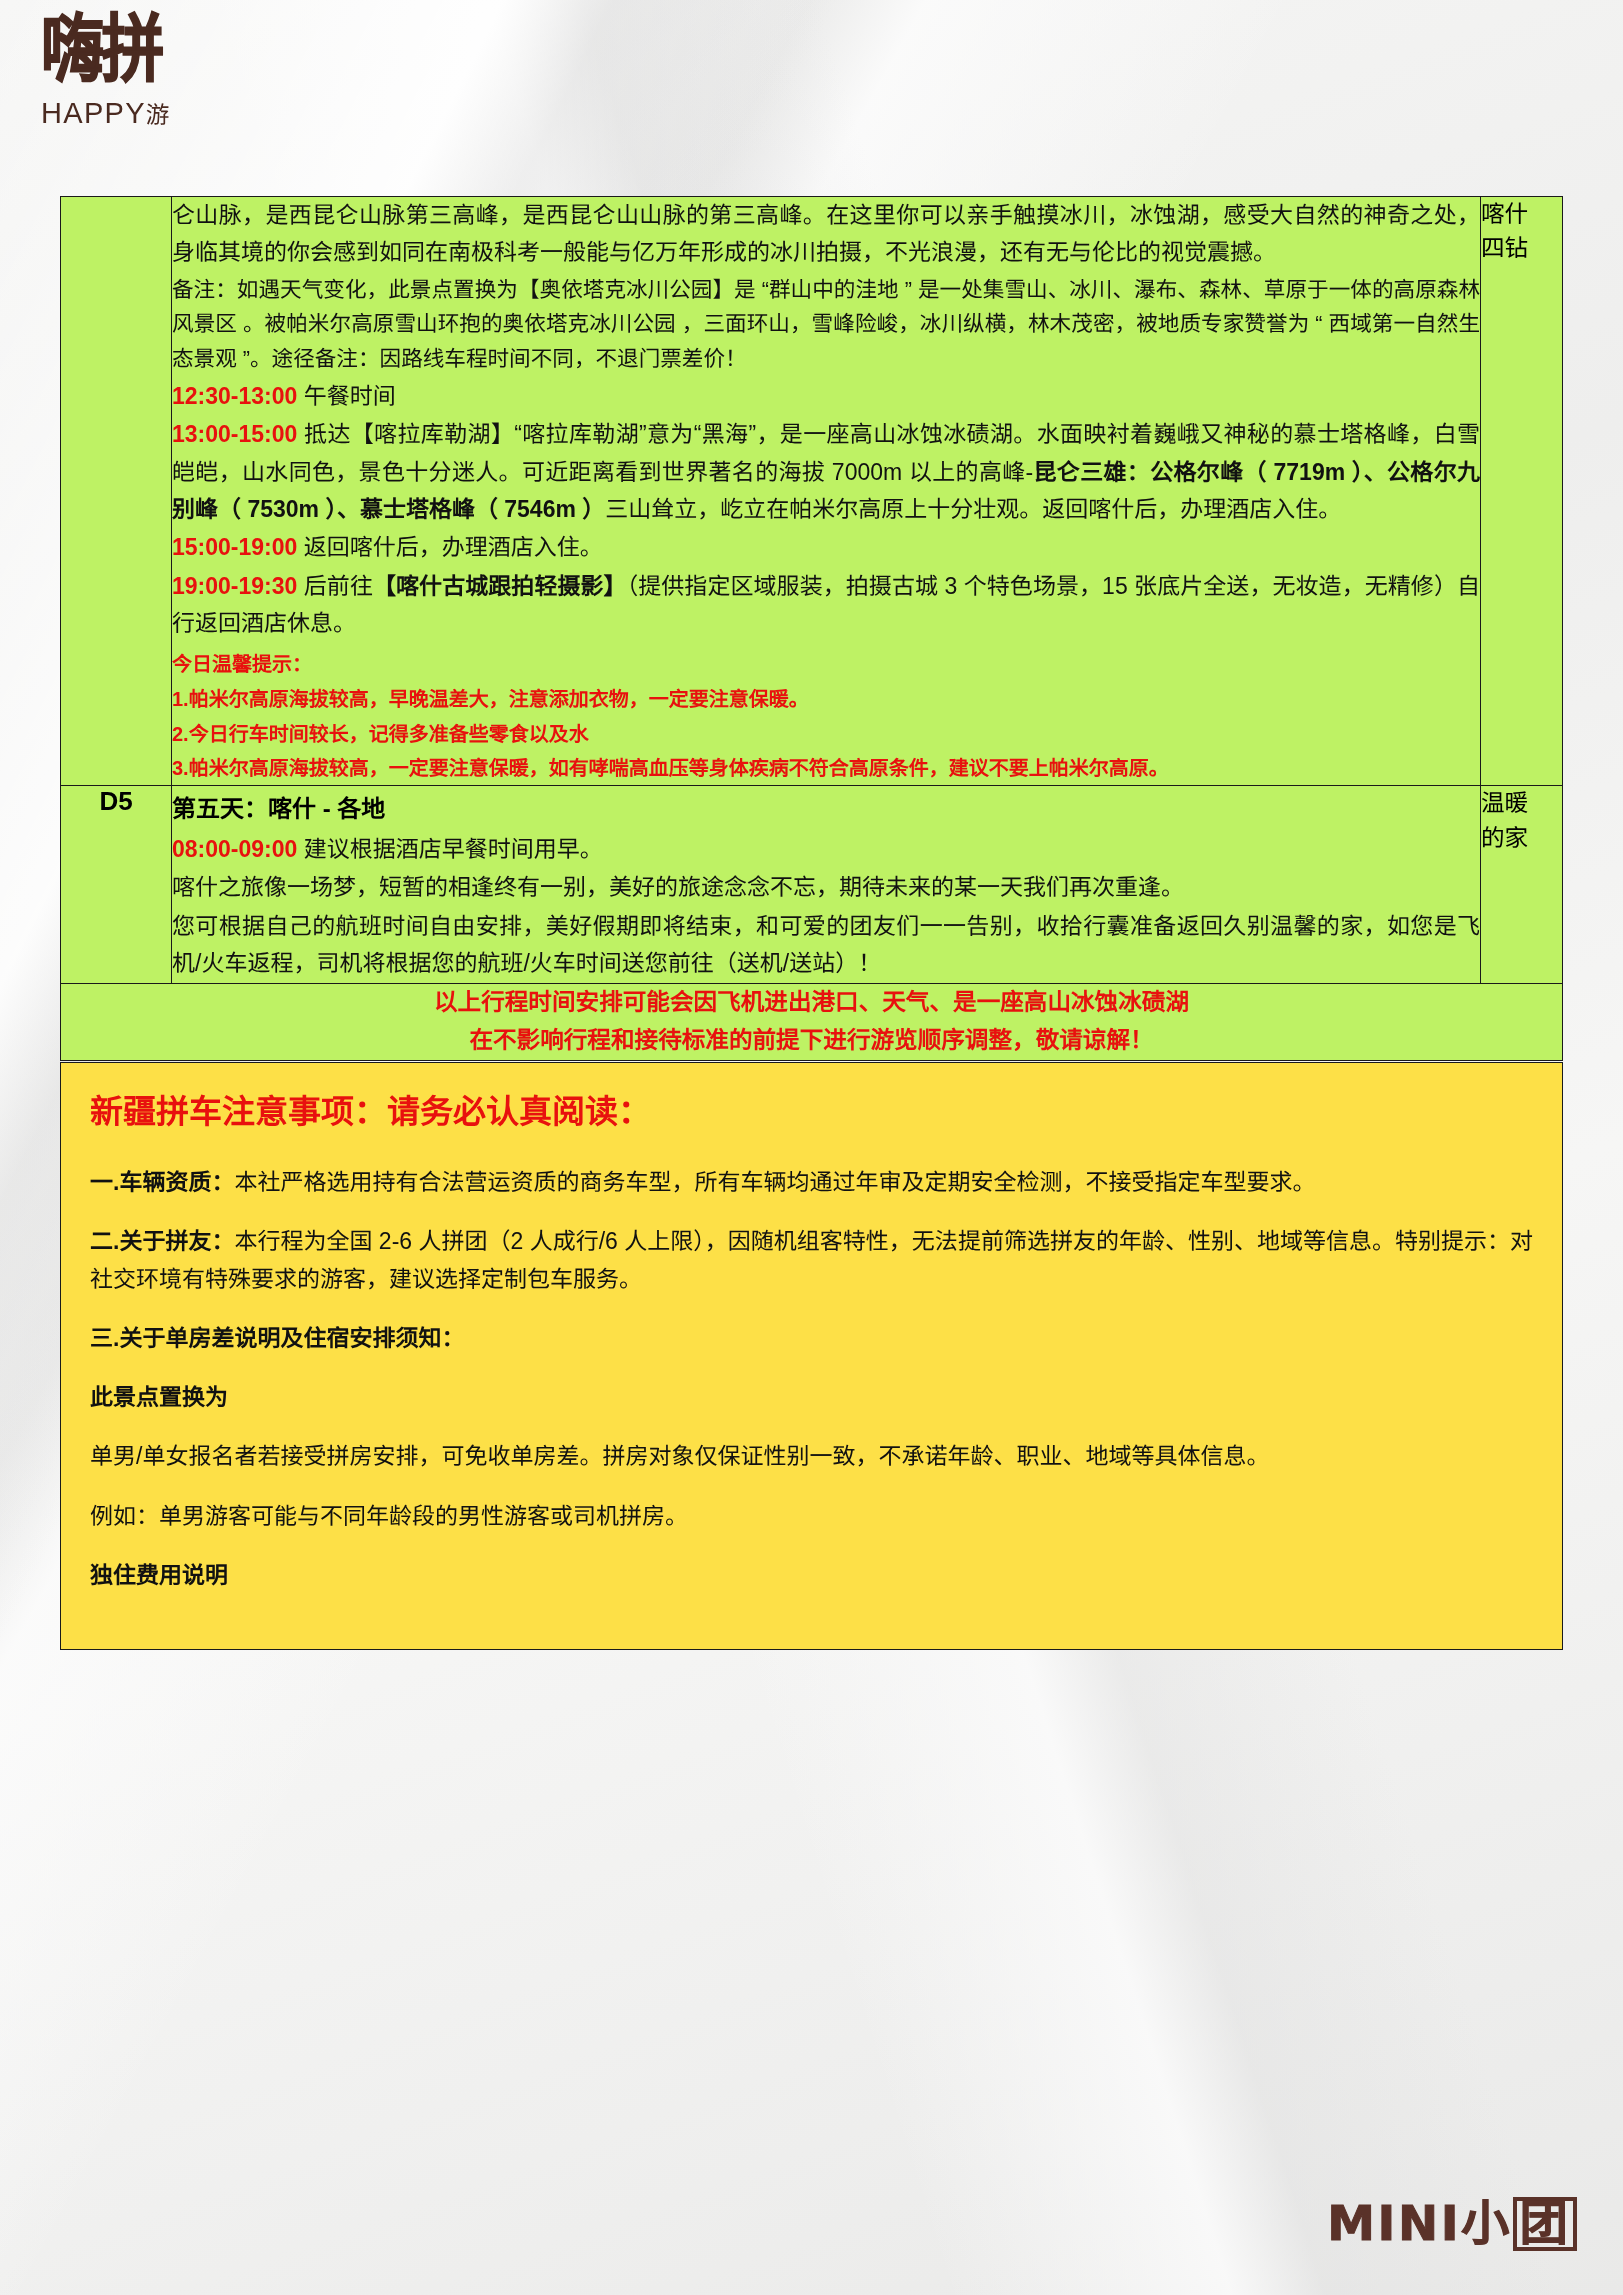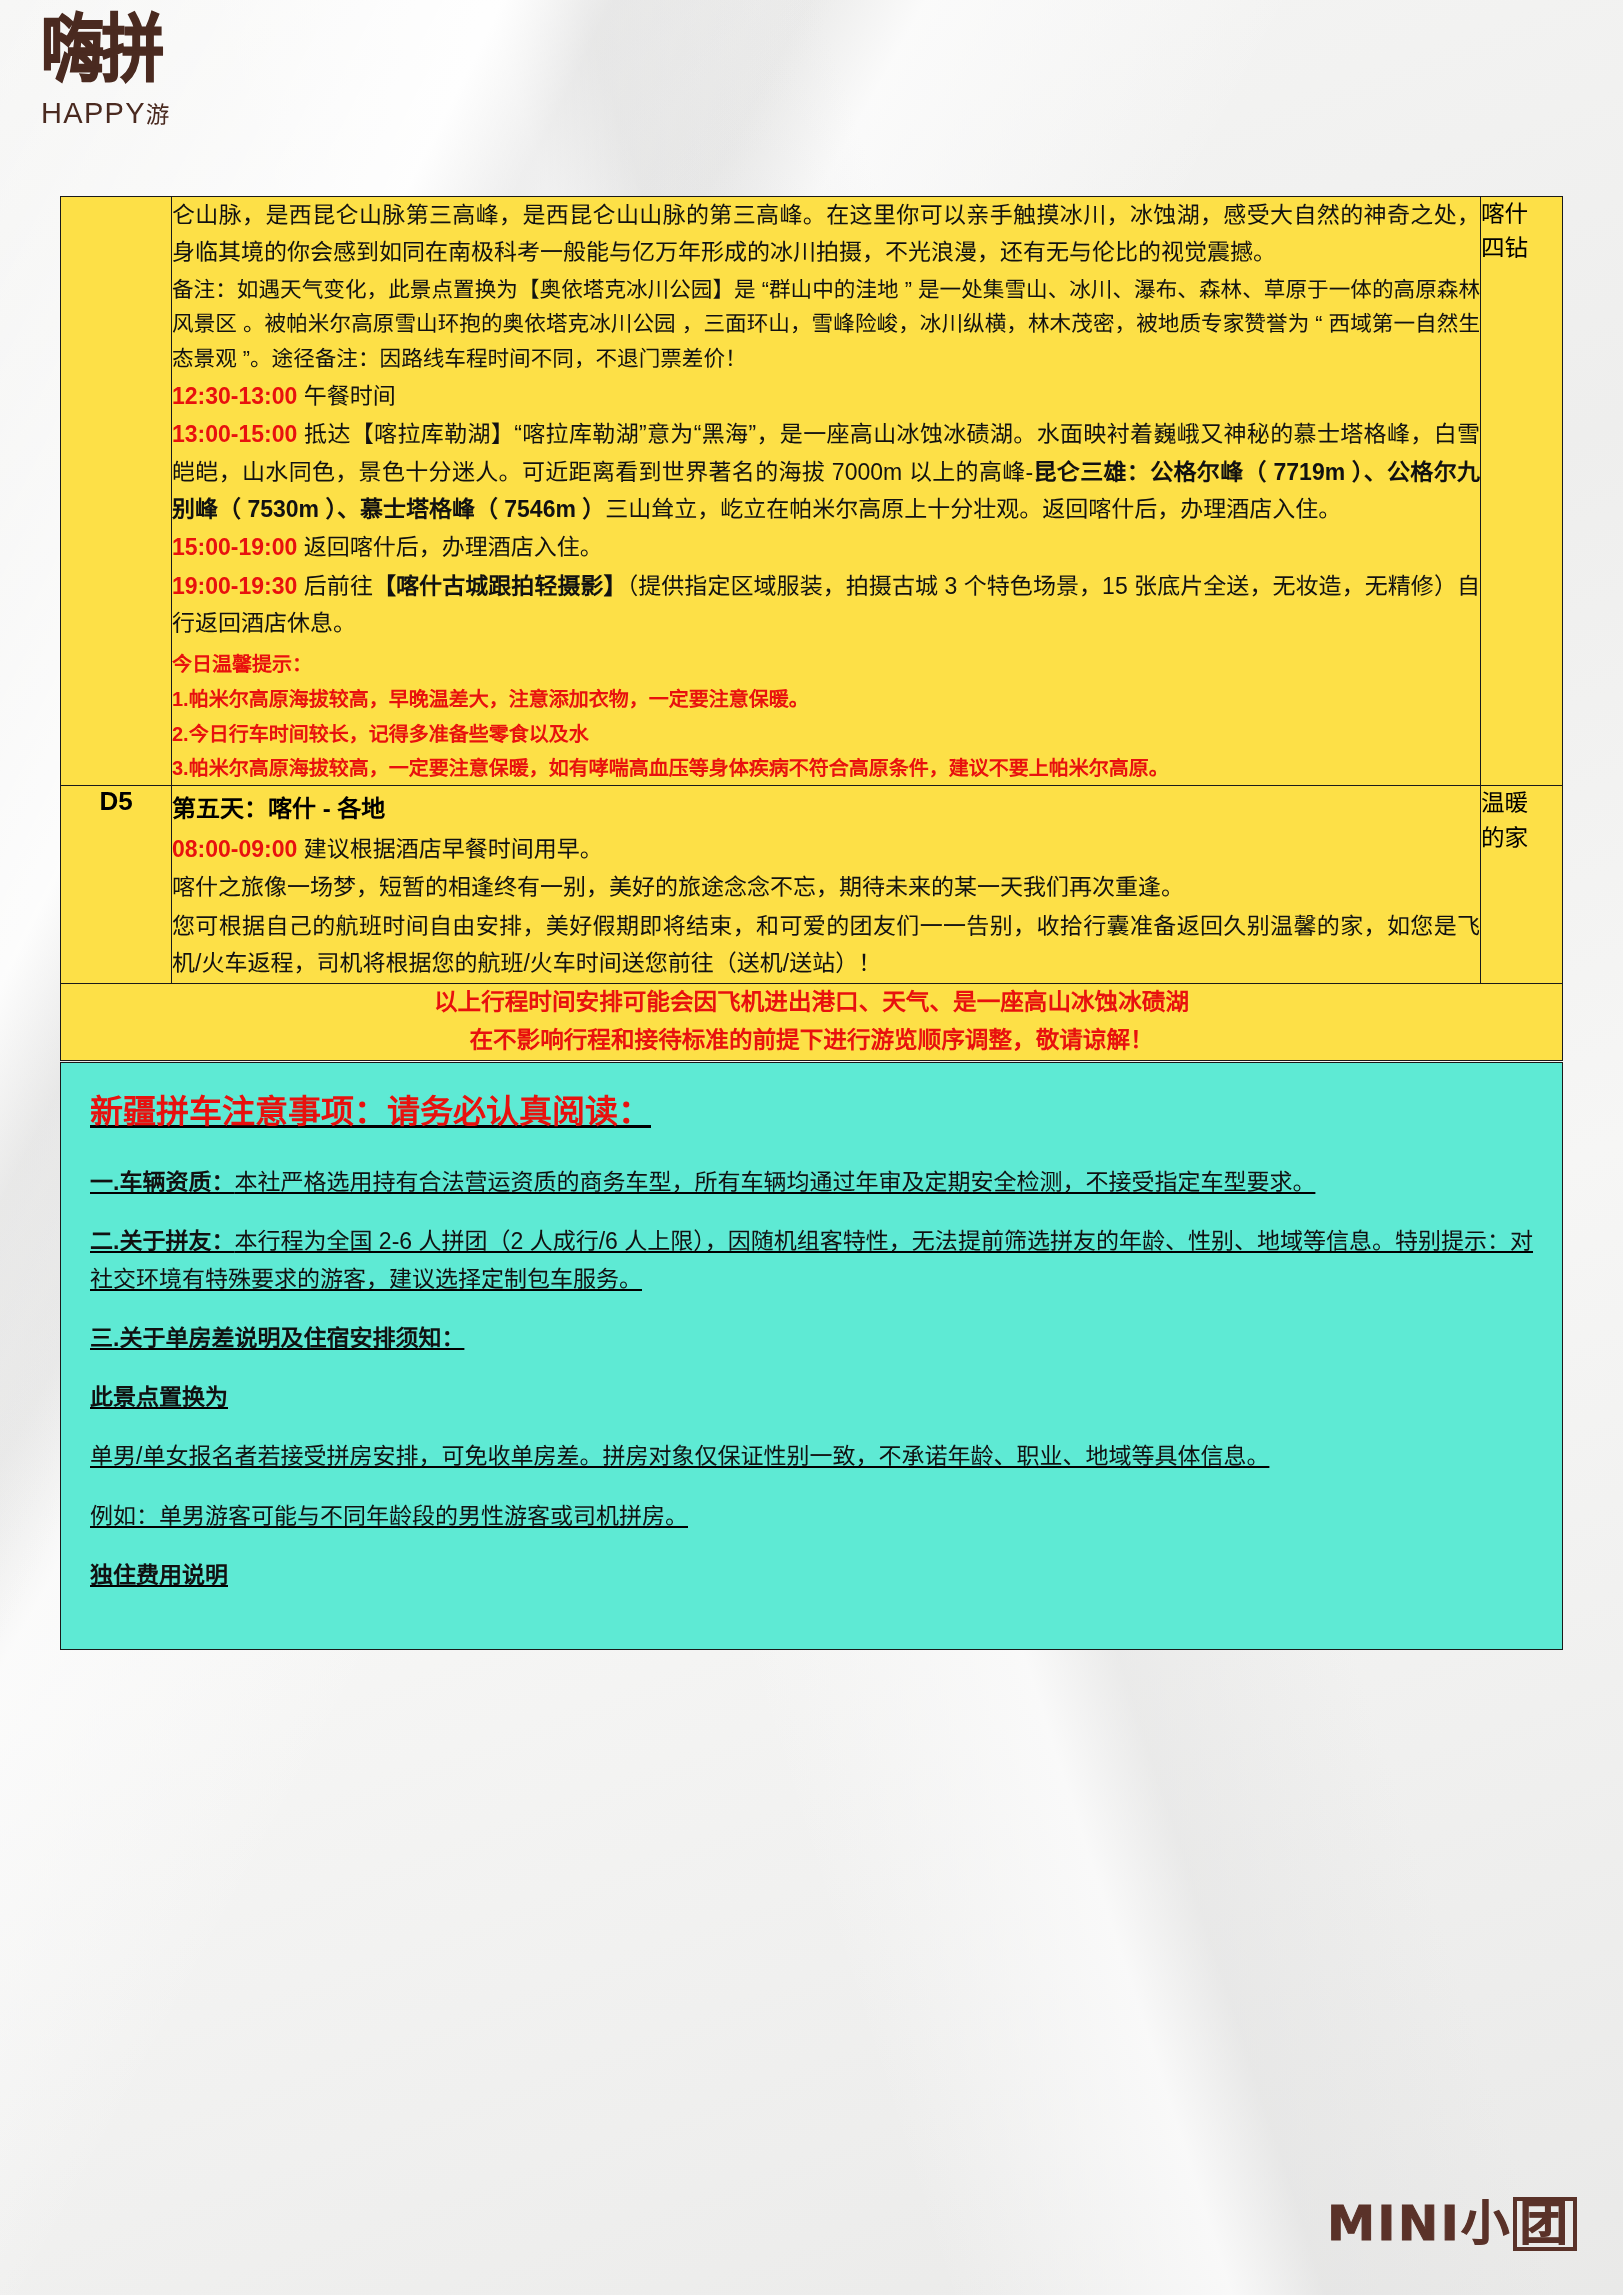--- a/index.html
+++ b/index.html
@@ -41,21 +41,21 @@
     margin-top:21px;font-size:29px;letter-spacing:1.3px;
     font-family:"Liberation Sans",sans-serif;
   }
   .logo-sub .cn{font-size:23.6px;}
 
   
   table.itin{
     position:absolute;left:60px;top:196px;
     width:1503px;
     border-collapse:collapse;
-    background:#fde047;
+    background:#bef264;
     table-layout:fixed;
   }
   table.itin td{
     border:1.3px solid #1a1a1a;
     vertical-align:top;
     padding:0;
   }
   td.daycell{
     width:111px;
     text-align:center;vertical-align:middle;
@@ -93,21 +93,21 @@
     text-align:center;
   }
   .notice-line{
     color:#e8110e;font-weight:bold;font-size:23.6px;line-height:1.6;
   }
 
   
   table.notes{
     position:absolute;left:60px;
     width:1503px;
-    border-collapse:collapse;background:#5eead4;text-decoration:underline;
+    border-collapse:collapse;background:#fde047;
   }
   table.notes td{border:1.3px solid #1a1a1a;padding:26px 29px 39px 29px;}
   .notes-h{
     color:#e8110e;font-weight:bold;font-size:33px;line-height:1.4;margin:0 0 29px 0;
   }
   .note-p{
     font-size:23px;line-height:1.62;color:#111;margin:0 0 22px 0;text-align:justify;
   }
   .note-p.sub{font-weight:bold;margin-bottom:22px;}
   .note-p:last-child{margin-bottom:16px;}

